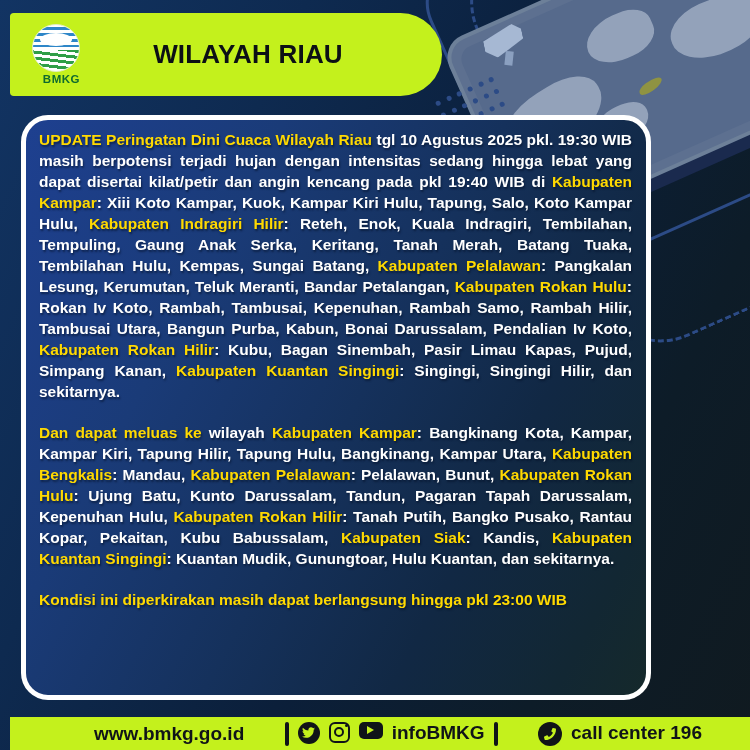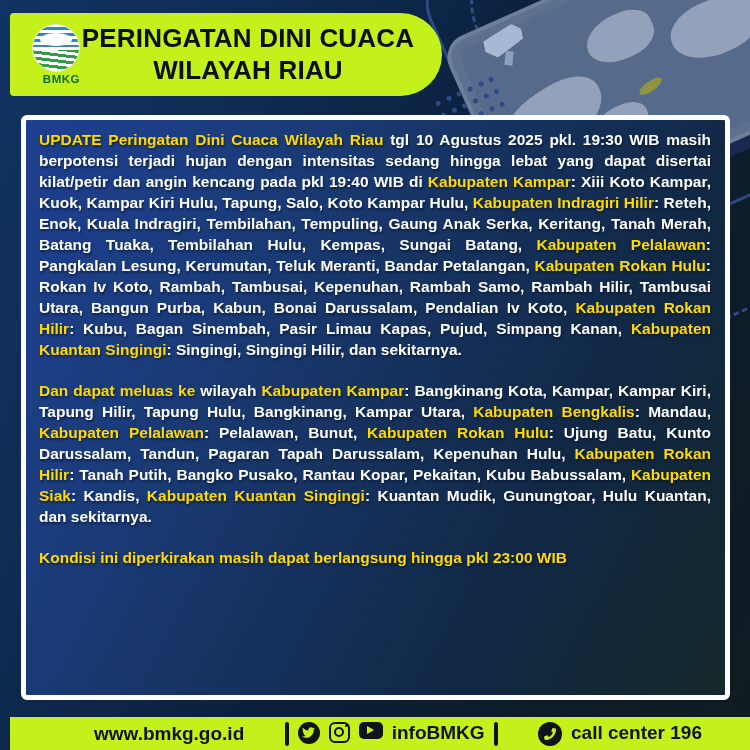--- a/index.html
+++ b/index.html
@@ -62,22 +62,22 @@
   .logo-sky{position:absolute;top:2px;left:0;right:0;height:20px;
     background:repeating-linear-gradient(180deg,#2e86c8 0 3px,#ffffff 3px 6px);}
   .logo-cloud{position:absolute;top:8px;left:7px;width:32px;height:13px;background:#fff;border-radius:50%;}
   .logo-land{position:absolute;bottom:2px;left:0;right:0;height:19px;
     background:repeating-linear-gradient(187deg,#2f9e46 0 3px,#ffffff 3px 6px);}
   .logo-label{font-size:11.5px;font-weight:bold;color:#0f6a2f;letter-spacing:.5px;margin-top:1px;}
   .banner-title{flex:1;text-align:center;padding-right:26px;color:#0c1015;font-weight:bold;
     font-size:26px;line-height:1.22;letter-spacing:.2px;}
   
   .panel{
-    position:absolute;left:21px;top:115px;width:709px;height:585px;box-sizing:border-box;
-    border:5px solid #ffffff;border-radius:6px;
+    position:absolute;left:21px;top:115px;width:630px;height:585px;box-sizing:border-box;
+    border:5px solid #ffffff;border-radius:27px;
     background:linear-gradient(118deg,#1e4090 0%,#1a3b78 28%,#15315c 52%,#112844 72%,#122733 90%,#15292b 100%);
     padding:9px 14px 0 13px;
   }
   .bulletin{font-size:15.5px;font-weight:bold;line-height:21px;color:var(--body-white);
     text-align:justify;text-shadow:1px 2px 2px rgba(4,16,40,.6);}
   .bulletin p{margin:0 0 20px;}
   .bulletin p:last-child{margin-bottom:0;}
   .hl{color:var(--highlight-yellow);}
   .wt{color:var(--body-white);}
   
@@ -152,21 +152,20 @@
   <div class="banner">
     <div class="logo">
       <div class="logo-circle">
         <div class="logo-sky"></div>
         <div class="logo-cloud"></div>
         <div class="logo-land"></div>
       </div>
       <div class="logo-label">BMKG</div>
     </div>
     <div class="banner-title">
-      <div>PERINGATAN DINI CUACA</div>
       <div>WILAYAH RIAU</div>
     </div>
   </div>
 
   <div class="panel">
     <div class="bulletin">
       <p><span class="hl">UPDATE Peringatan Dini Cuaca Wilayah Riau</span><span class="wt"> tgl 10 Agustus 2025 pkl. 19:30 WIB masih berpotensi terjadi hujan dengan intensitas sedang hingga lebat yang dapat disertai kilat/petir dan angin kencang pada pkl 19:40 WIB di </span><span class="hl">Kabupaten Kampar</span><span class="wt">: Xiii Koto Kampar, Kuok, Kampar Kiri Hulu, Tapung, Salo, Koto Kampar Hulu, </span><span class="hl">Kabupaten Indragiri Hilir</span><span class="wt">: Reteh, Enok, Kuala Indragiri, Tembilahan, Tempuling, Gaung Anak Serka, Keritang, Tanah Merah, Batang Tuaka, Tembilahan Hulu, Kempas, Sungai Batang, </span><span class="hl">Kabupaten Pelalawan</span><span class="wt">: Pangkalan Lesung, Kerumutan, Teluk Meranti, Bandar Petalangan, </span><span class="hl">Kabupaten Rokan Hulu</span><span class="wt">: Rokan Iv Koto, Rambah, Tambusai, Kepenuhan, Rambah Samo, Rambah Hilir, Tambusai Utara, Bangun Purba, Kabun, Bonai Darussalam, Pendalian Iv Koto, </span><span class="hl">Kabupaten Rokan Hilir</span><span class="wt">: Kubu, Bagan Sinembah, Pasir Limau Kapas, Pujud, Simpang Kanan, </span><span class="hl">Kabupaten Kuantan Singingi</span><span class="wt">: Singingi, Singingi Hilir, dan sekitarnya.</span></p>
       <p><span class="hl">Dan dapat meluas ke</span><span class="wt"> wilayah </span><span class="hl">Kabupaten Kampar</span><span class="wt">: Bangkinang Kota, Kampar, Kampar Kiri, Tapung Hilir, Tapung Hulu, Bangkinang, Kampar Utara, </span><span class="hl">Kabupaten Bengkalis</span><span class="wt">: Mandau, </span><span class="hl">Kabupaten Pelalawan</span><span class="wt">: Pelalawan, Bunut, </span><span class="hl">Kabupaten Rokan Hulu</span><span class="wt">: Ujung Batu, Kunto Darussalam, Tandun, Pagaran Tapah Darussalam, Kepenuhan Hulu, </span><span class="hl">Kabupaten Rokan Hilir</span><span class="wt">: Tanah Putih, Bangko Pusako, Rantau Kopar, Pekaitan, Kubu Babussalam, </span><span class="hl">Kabupaten Siak</span><span class="wt">: Kandis, </span><span class="hl">Kabupaten Kuantan Singingi</span><span class="wt">: Kuantan Mudik, Gunungtoar, Hulu Kuantan, dan sekitarnya.</span></p>
       <p><span class="hl">Kondisi ini diperkirakan masih dapat berlangsung hingga pkl 23:00 WIB</span></p>
     </div>

